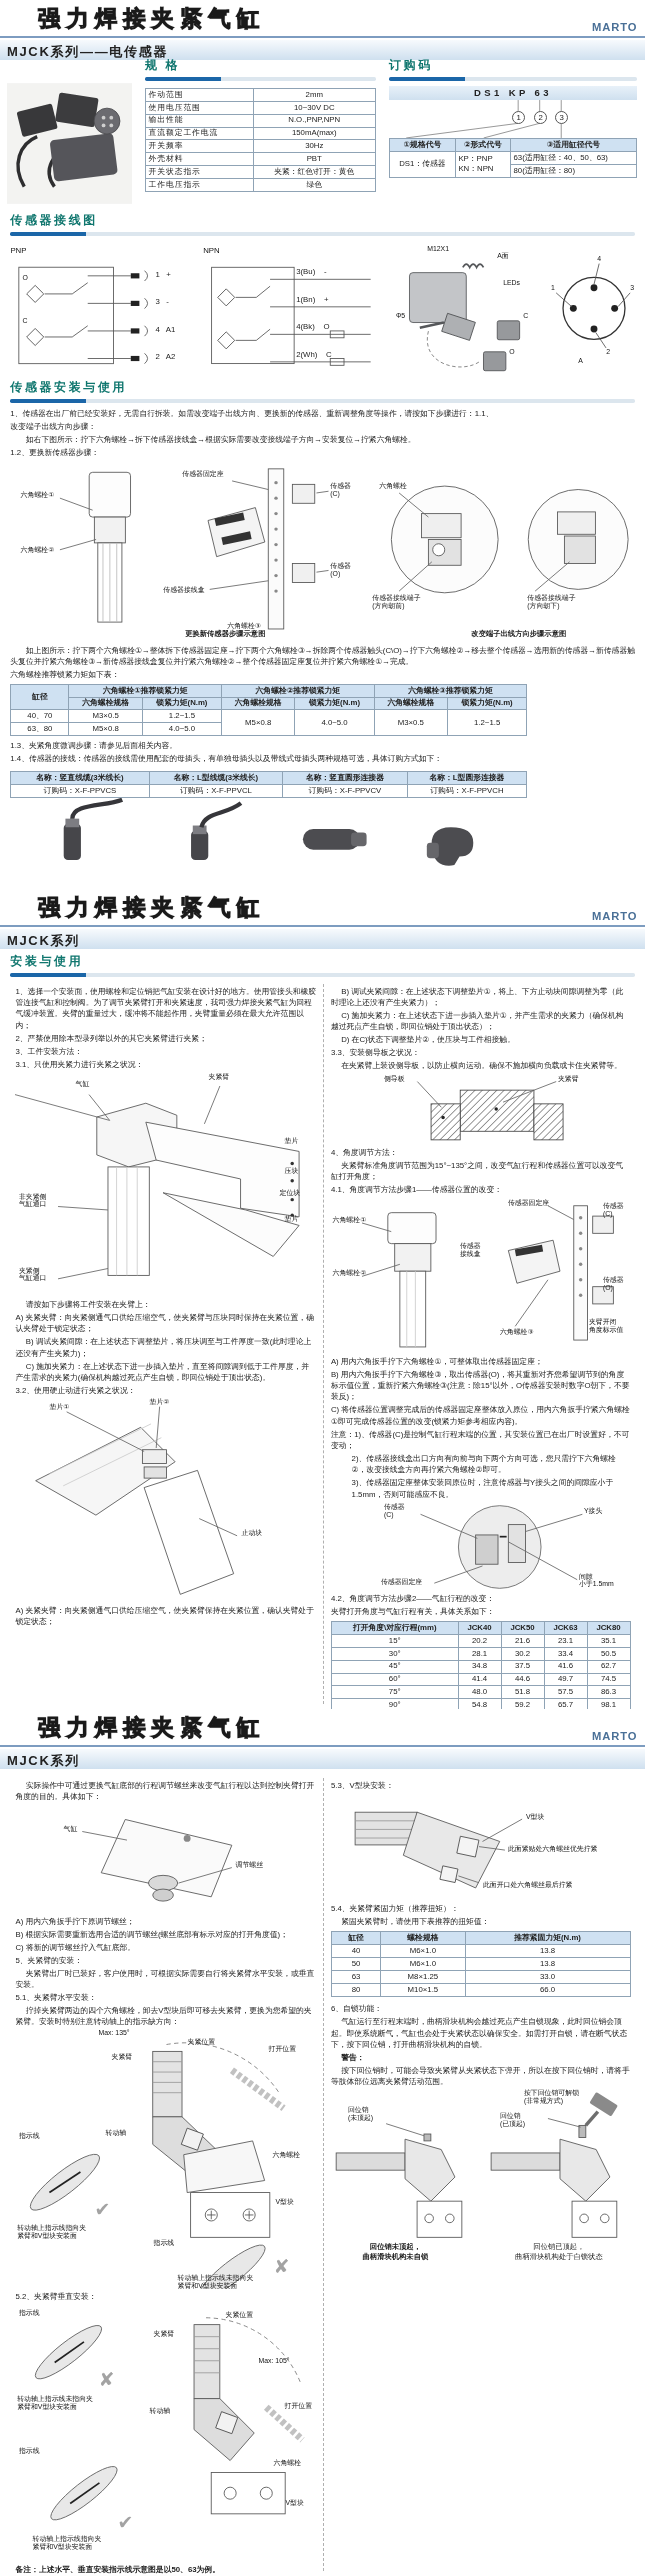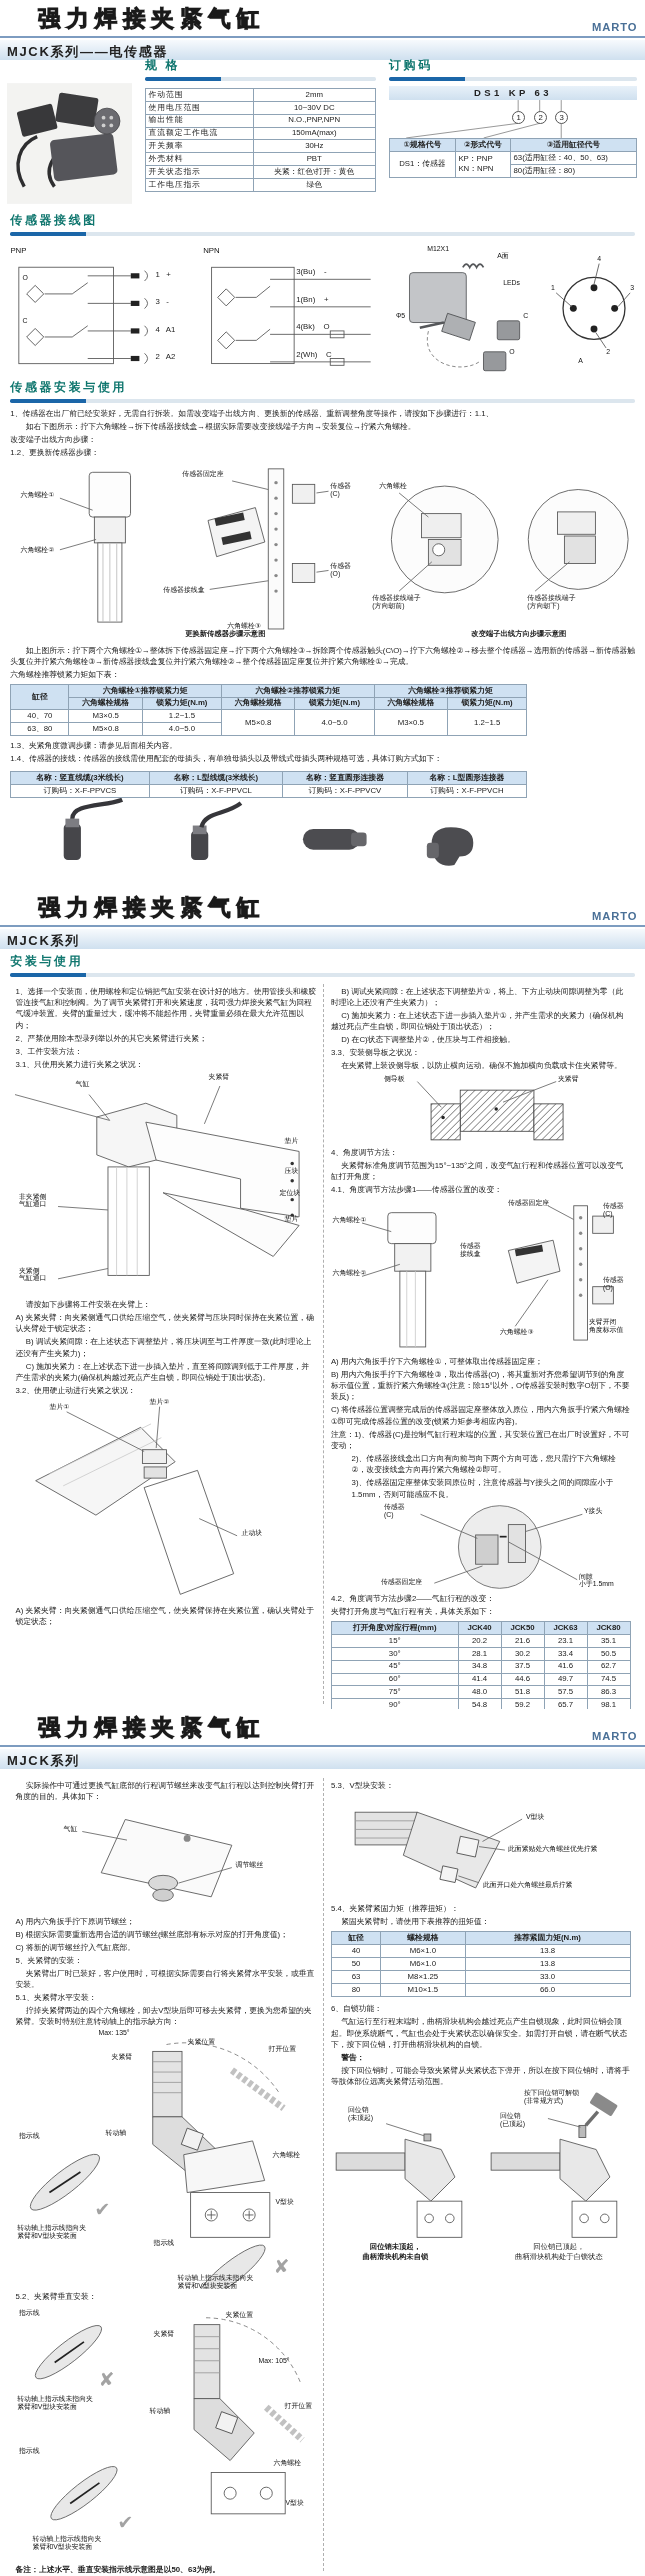--- a/index.html
+++ b/index.html
@@ -245,22 +245,22 @@
       <span class="lbl" style="left:1.7px;top:29px;">1</span>
       <span class="lbl" style="left:57px;top:93px;">2</span>
       <span class="lbl" style="left:29px;top:102px;">A</span>
     </div>
   </div>
 
   <div class="abs" style="left:10.3px;top:379px;width:625px;">
     <div class="sh">传感器安装与使用</div>
     <div class="shbar"></div>
     <div class="p">1、传感器在出厂前已经安装好，无需自行拆装。如需改变端子出线方向、更换新的传感器、重新调整角度等操作，请按如下步骤进行：1.1、</div>
+    <div class="p">改变端子出线方向步骤：</div>
     <div class="p" style="text-indent:15.5px;">如右下图所示：拧下六角螺栓→拆下传感器接线盒→根据实际需要改变接线端子方向→安装复位→拧紧六角螺栓。</div>
-    <div class="p">改变端子出线方向步骤：</div>
     <div class="p">1.2、更换新传感器步骤：</div>
 
     <div class="fig" style="height:183px;">
       <svg width="625" height="183" viewBox="0 0 726 212">
 
         <rect x="92" y="14" width="48" height="52" rx="4" fill="#fdfdfd" stroke="#555"></rect>
         <rect x="98" y="66" width="36" height="30" fill="#f2f2f2" stroke="#555"></rect>
         <rect x="102" y="96" width="28" height="92" fill="#fff" stroke="#555"></rect>
         <line x1="108" y1="96" x2="108" y2="188" stroke="#bbb"></line>
           <line x1="116" y1="96" x2="116" y2="188" stroke="#bbb"></line>

